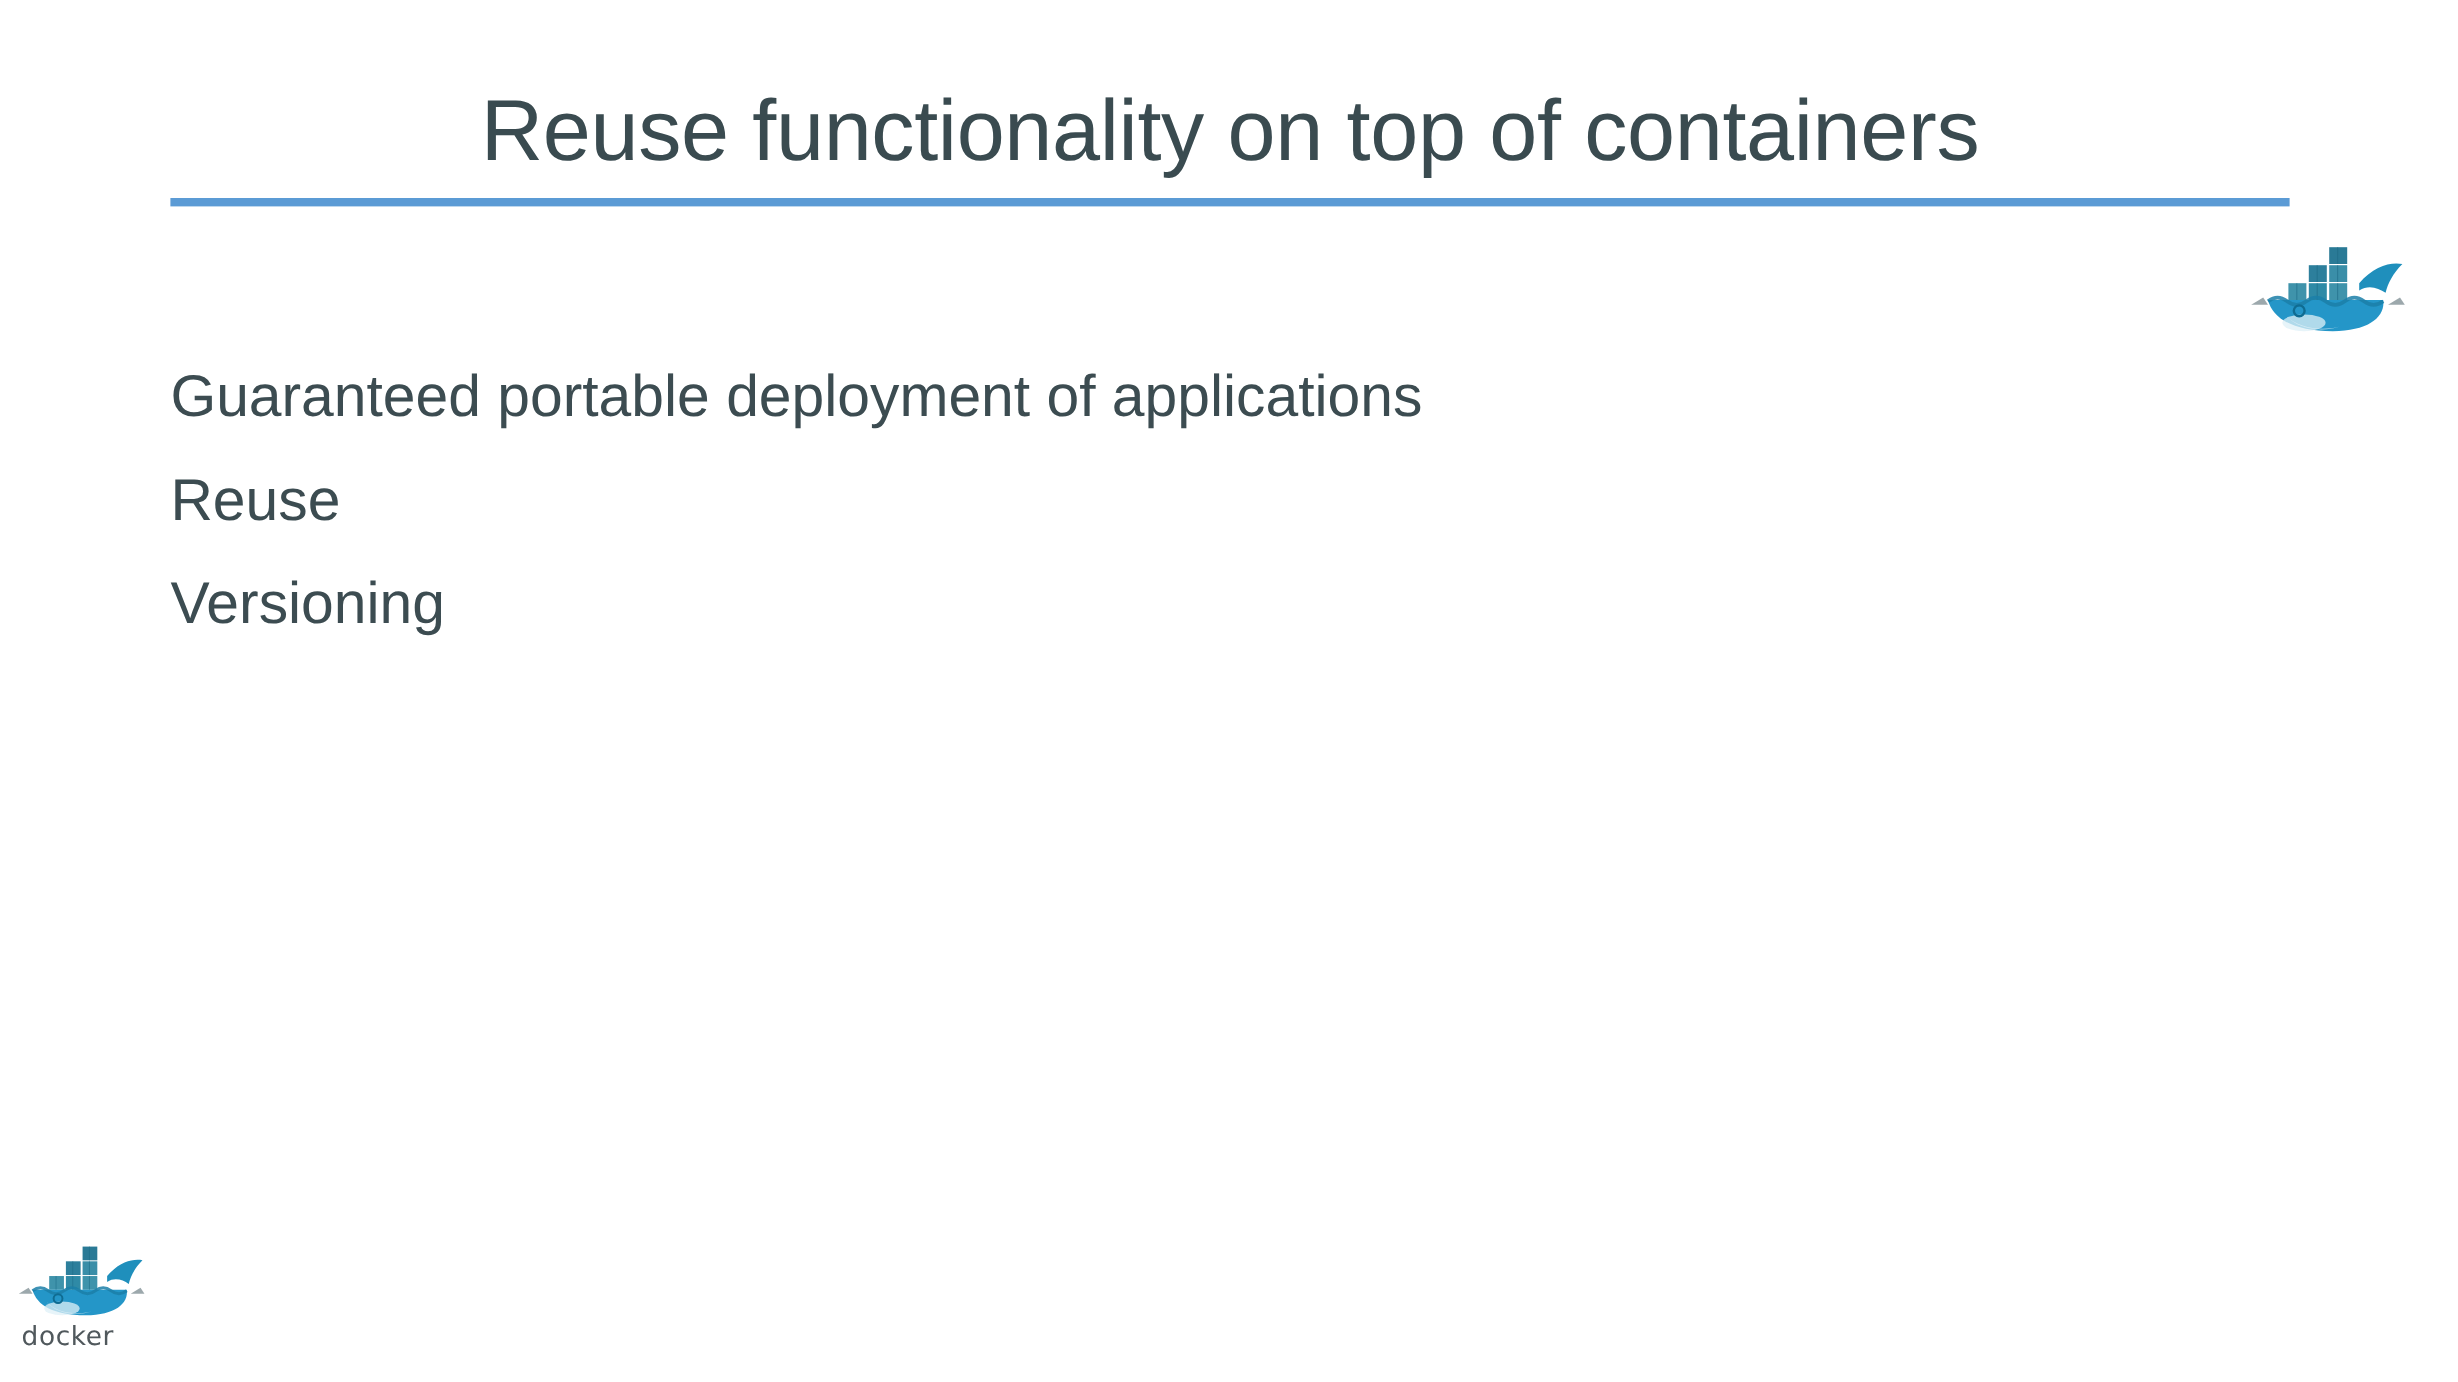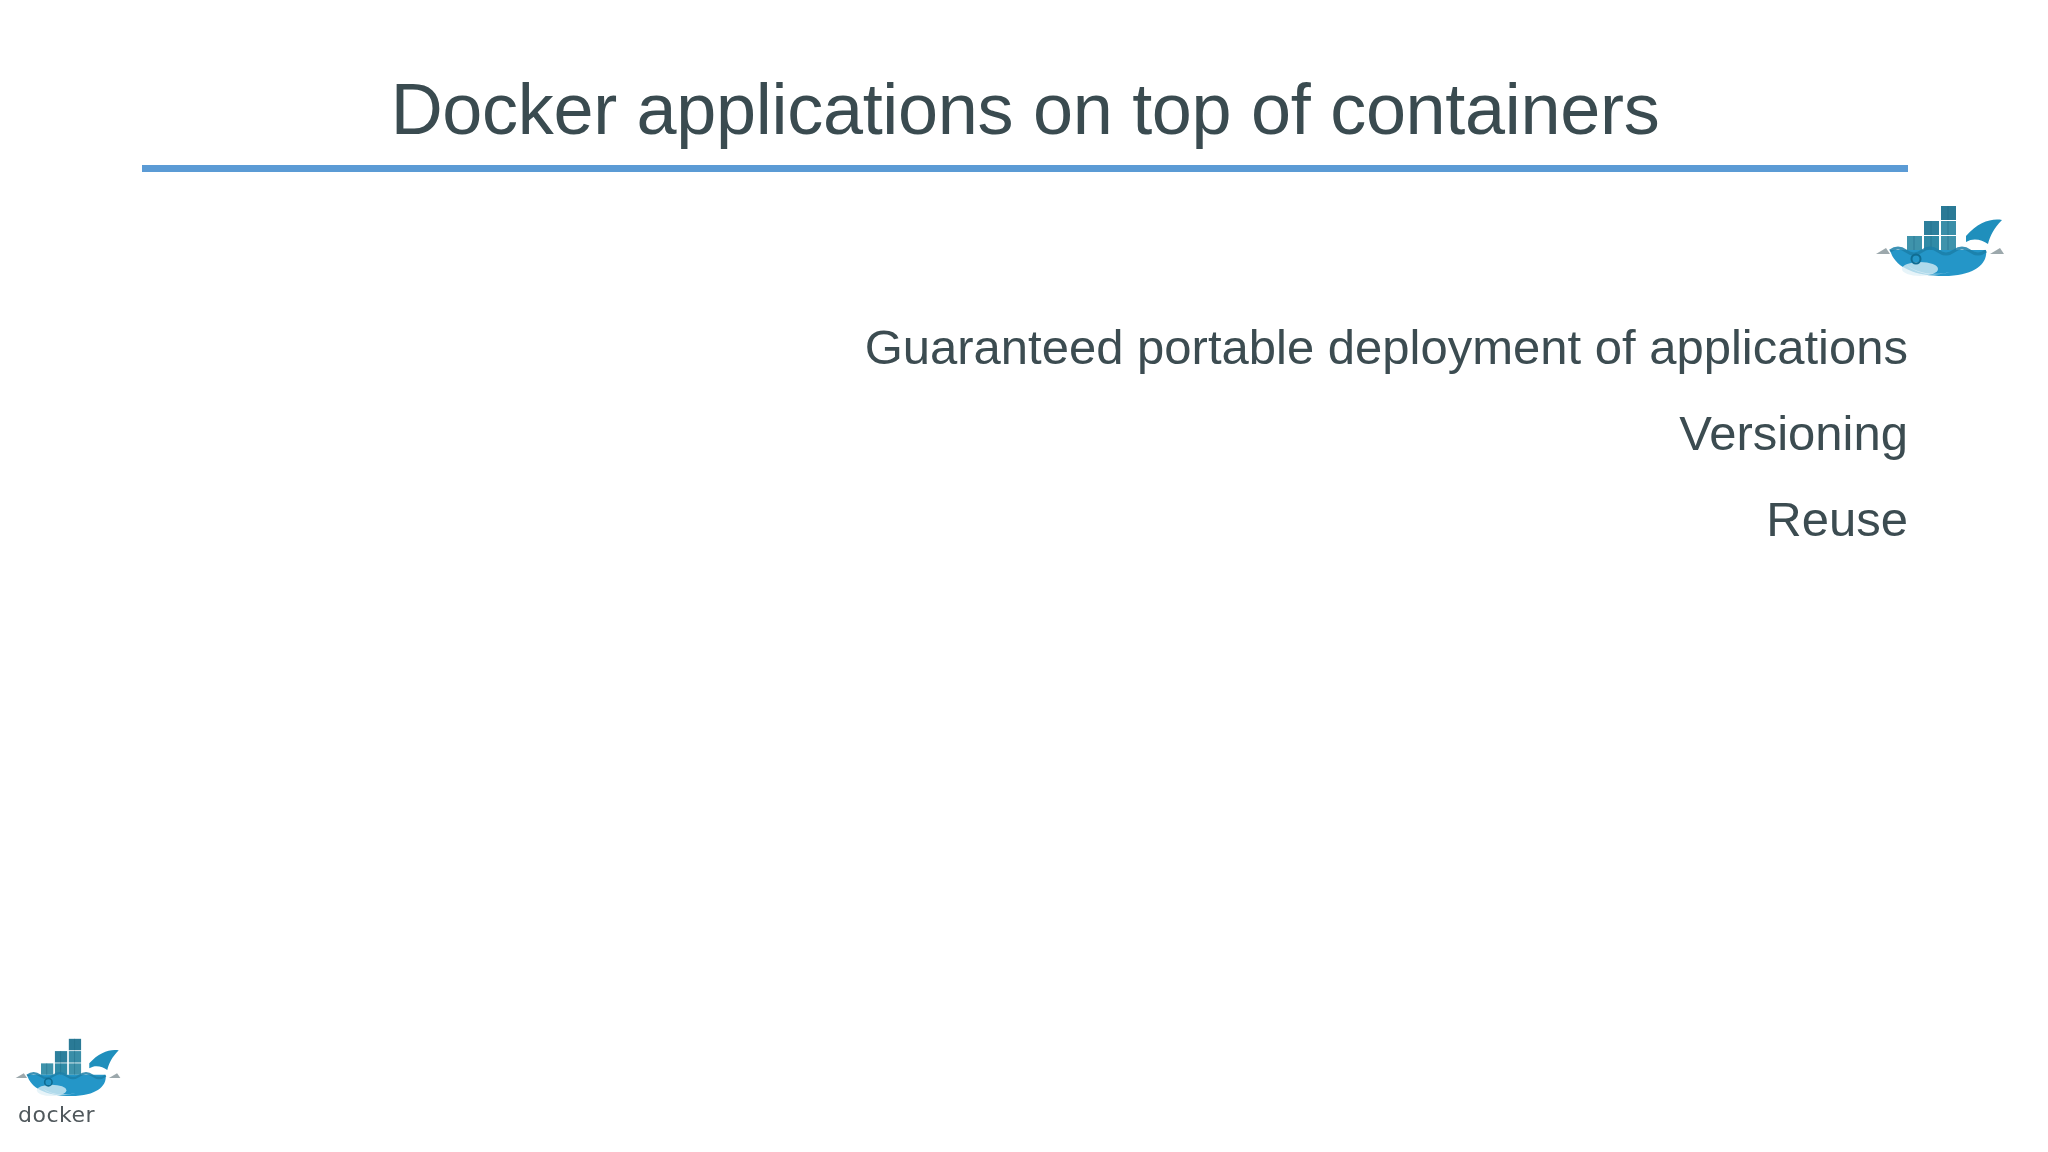--- a/index.html
+++ b/index.html
@@ -44,23 +44,23 @@
     top: 165px;
     width: 1766px;
     height: 7px;
     background: #5b9bd5;
   }
 
   
   .body-block {
     position: absolute;
     left: 142px;
-    top: 304px;
+    top: 288px;
     width: 1766px;
-    text-align: right;
+    text-align: left;
   }
   .body-line {
     font-size: 49px;
     line-height: 86px;
     font-weight: 400;
     color: #3a4b50;
     color: #3c4c51;
     white-space: nowrap;
   }
 
@@ -95,28 +95,28 @@
     line-height: 1;
     text-align: left;
     padding-left: 4px;
   }
 </style>
 </head>
 <body>
 
 <div class="slide">
 
-  <h1 class="slide-title">Docker applications on top of containers</h1>
+  <h1 class="slide-title">Reuse functionality on top of containers</h1>
 
   <div class="title-rule"></div>
 
   <div class="body-block">
     <div class="body-line">Guaranteed portable deployment of applications</div>
+    <div class="body-line">Reuse</div>
     <div class="body-line">Versioning</div>
-    <div class="body-line">Reuse</div>
   </div>
 
   <div class="logo-corner">
     <svg class="whale-mark" viewBox="0 0 132 84">
 
       <path d="M2 58 L16 58 L12 52 Z" fill="#7b8b90" opacity="0.75"></path>
       <path d="M116 58 L130 58 L126 52 Z" fill="#7b8b90" opacity="0.75"></path>
 
       <rect x="33" y="40" width="15" height="14" fill="#3f93ab"></rect>
       <rect x="50" y="40" width="15" height="14" fill="#2f8aa6"></rect>

